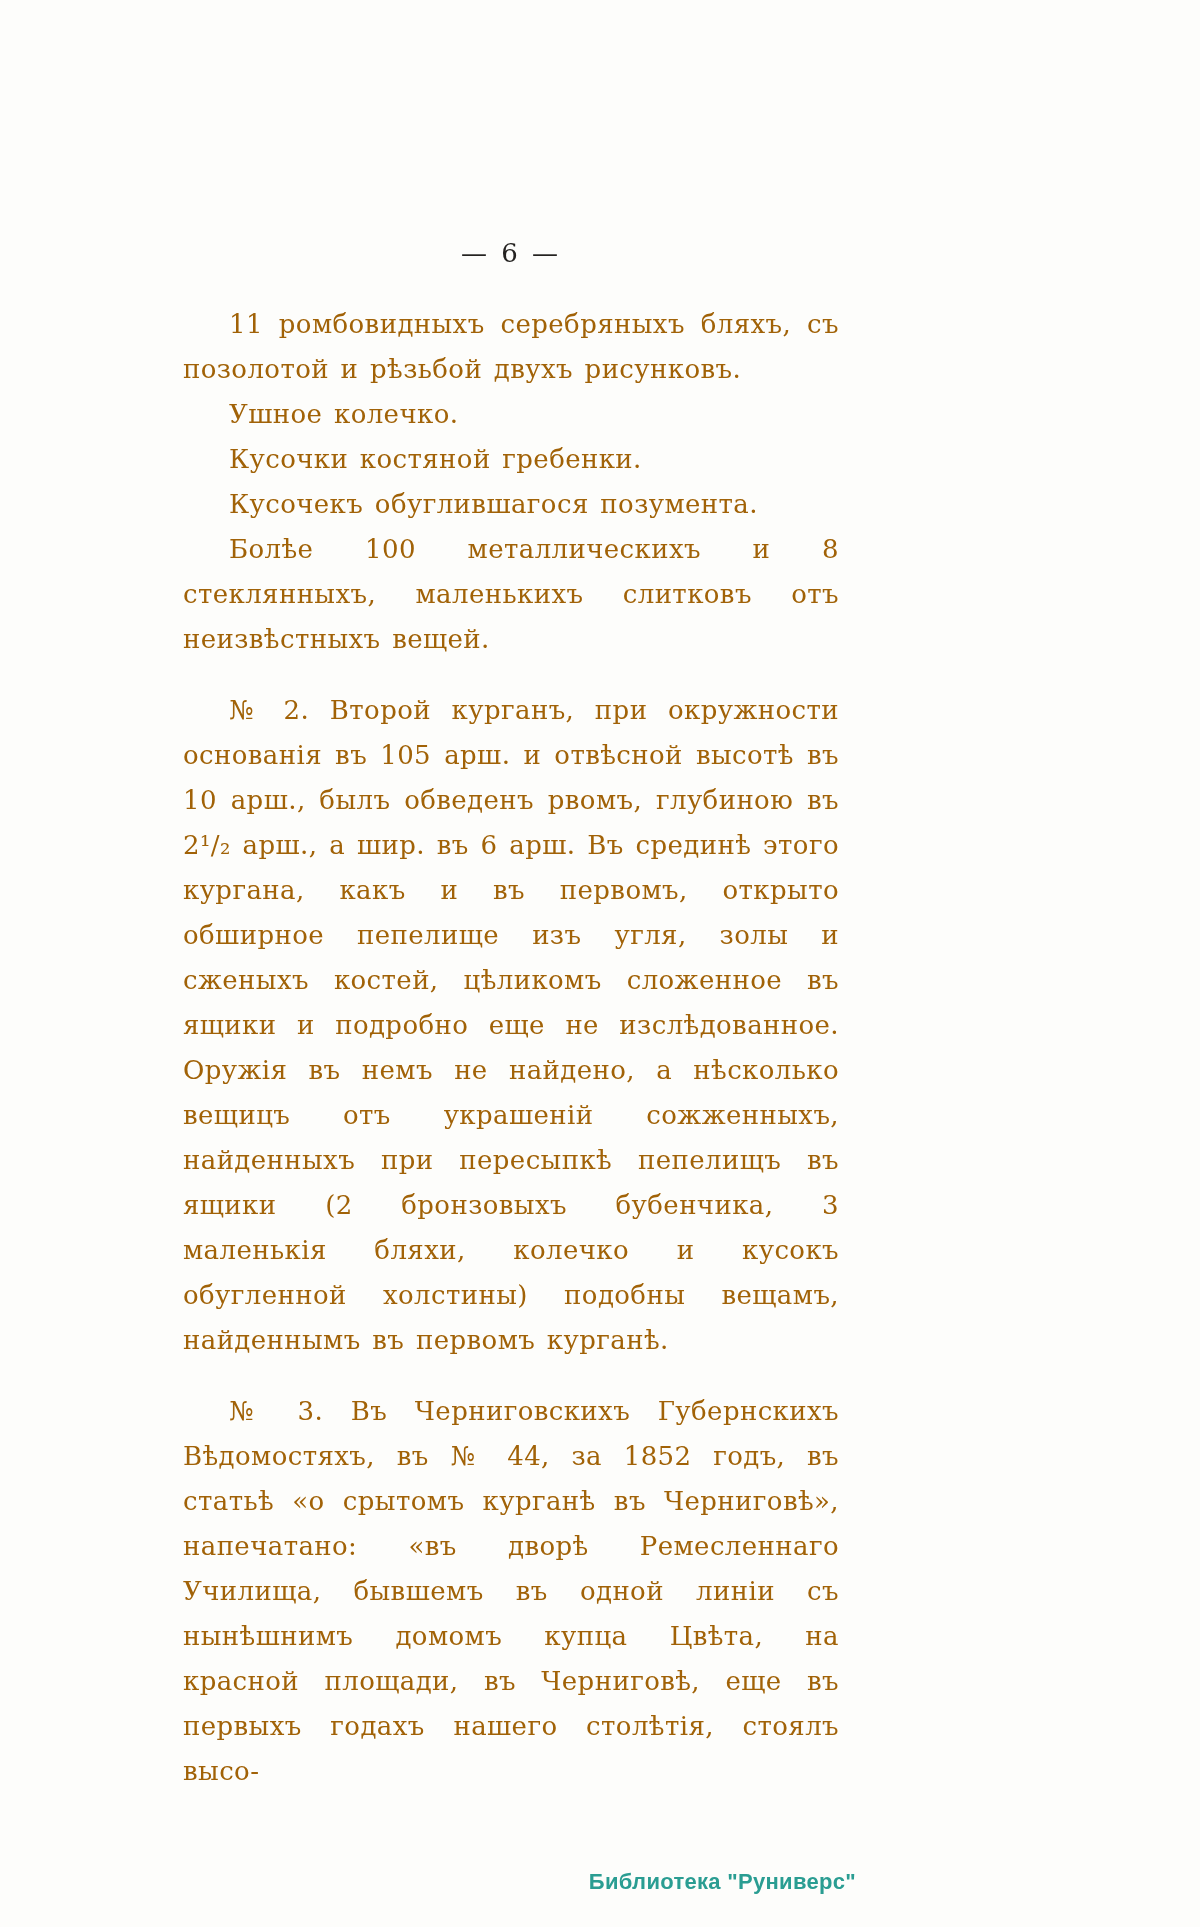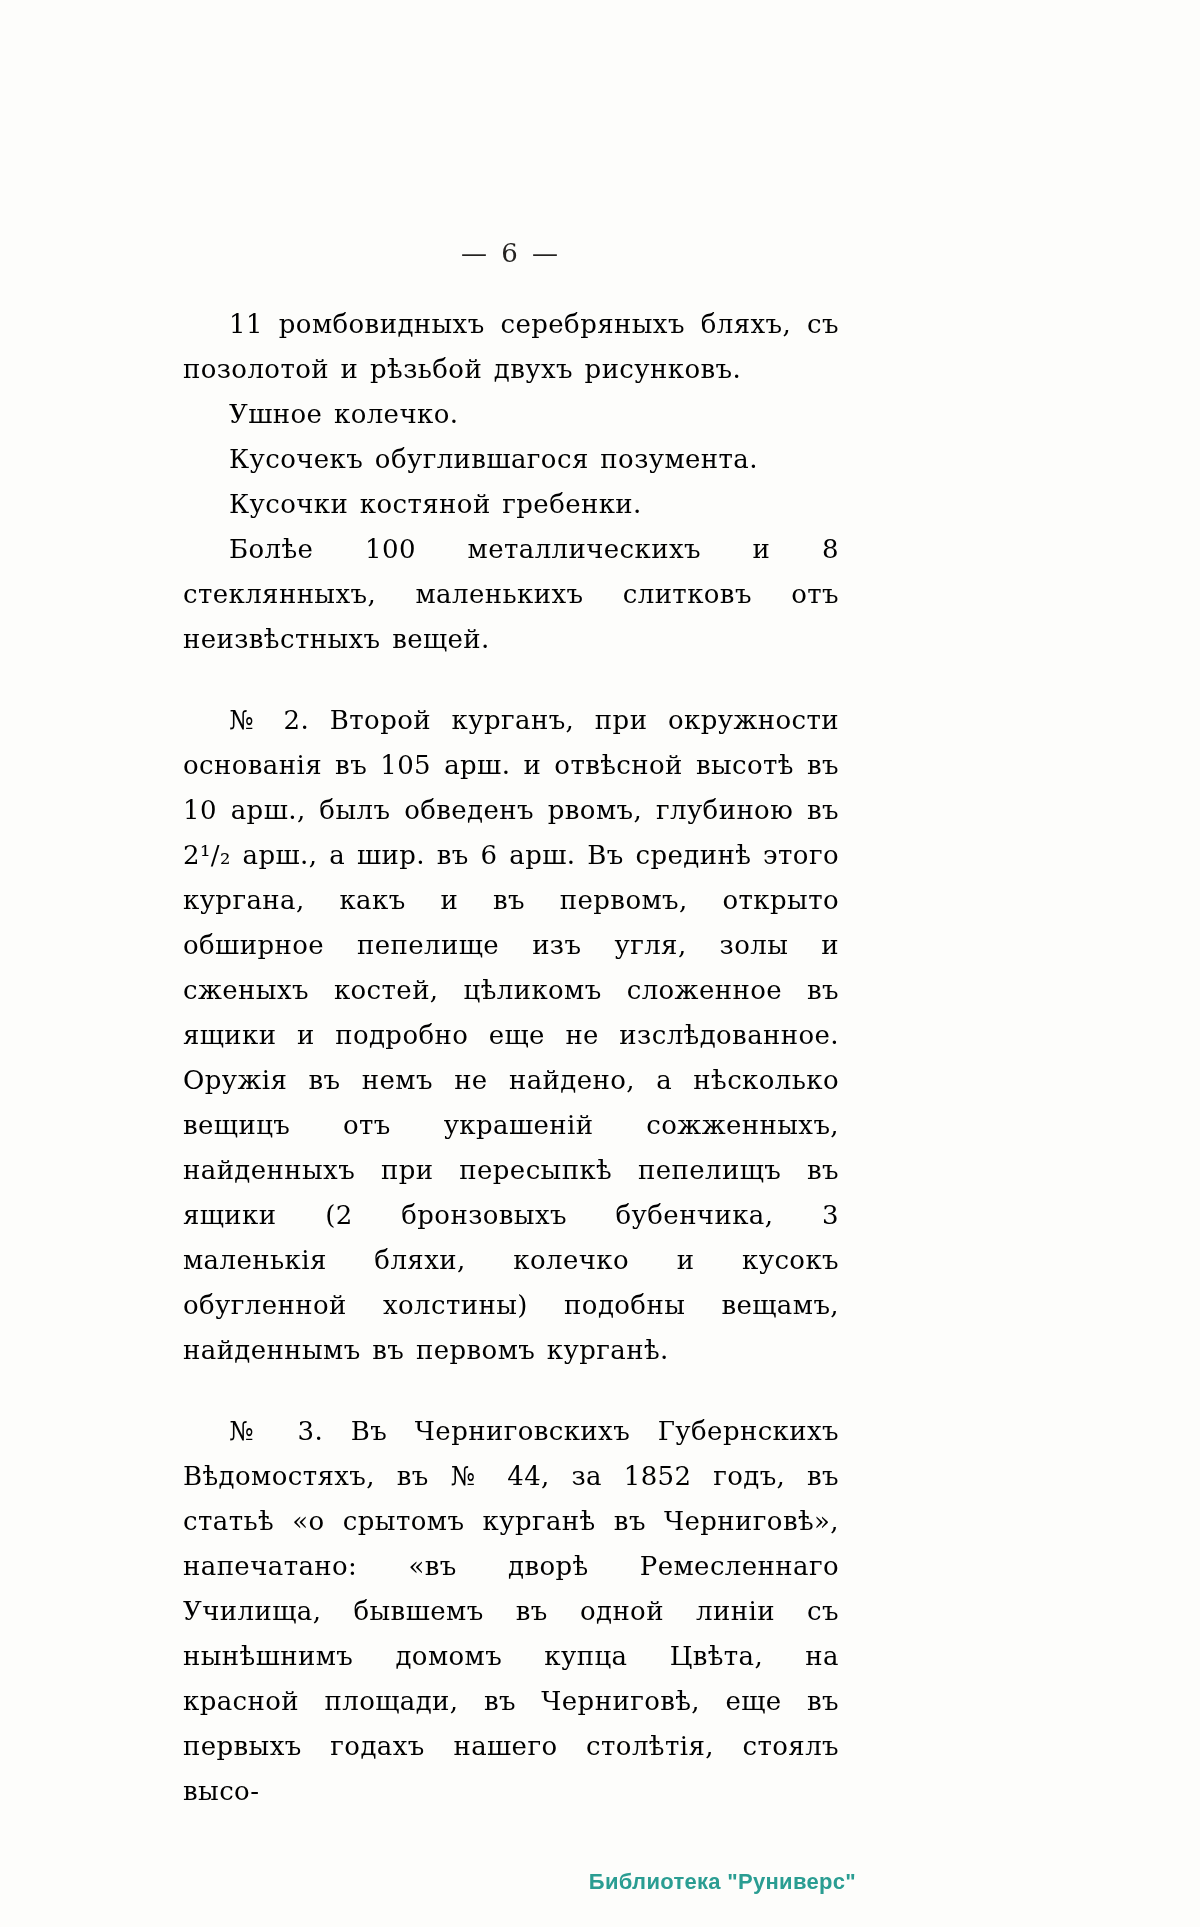--- a/index.html
+++ b/index.html
@@ -32,24 +32,24 @@
     color: #242220;
   }
   p.para {
     margin: 0;
     font-size: 26px;
     line-height: 45px;
     text-align: justify;
     text-indent: 46px;
     letter-spacing: 0.4px;
     word-spacing: 3px;
-    color: #000000;
+    color: #a16207;
   }
   p.para.section-start {
-    margin-top: 36px;
+    margin-top: 26px;
   }
   .watermark {
     position: absolute;
     right: 344px;
     bottom: 32px;
     font-family: "Liberation Sans", sans-serif;
     font-weight: bold;
     font-size: 22px;
     color: #2a9d92;
     letter-spacing: 0.3px;
@@ -57,22 +57,22 @@
 </style>
 </head>
 <body>
 
 <div class="page">
   <div class="text-block">
     <div class="page-number">— 6 —</div>
 
     <p class="para">11 ромбовидныхъ серебряныхъ бляхъ, съ позолотой и рѣзьбой двухъ рисунковъ.</p>
     <p class="para">Ушное колечко.</p>
+    <p class="para">Кусочки костяной гребенки.</p>
     <p class="para">Кусочекъ обуглившагося позумента.</p>
-    <p class="para">Кусочки костяной гребенки.</p>
     <p class="para">Болѣе 100 металлическихъ и 8 стеклянныхъ, маленькихъ слитковъ отъ неизвѣстныхъ вещей.</p>
 
     <p class="para section-start">№ 2. Второй курганъ, при окружности основанія въ 105 арш. и отвѣсной высотѣ въ 10 арш., былъ обведенъ рвомъ, глубиною въ 2¹/₂ арш., а шир. въ 6 арш. Въ срединѣ этого кургана, какъ и въ первомъ, открыто обширное пепелище изъ угля, золы и сженыхъ костей, цѣликомъ сложенное въ ящики и подробно еще не изслѣдованное. Оружія въ немъ не найдено, а нѣсколько вещицъ отъ украшеній сожженныхъ, найденныхъ при пересыпкѣ пепелищъ въ ящики (2 бронзовыхъ бубенчика, 3 маленькія бляхи, колечко и кусокъ обугленной холстины) подобны вещамъ, найденнымъ въ первомъ курганѣ.</p>
     <p class="para section-start">№ 3. Въ Черниговскихъ Губернскихъ Вѣдомостяхъ, въ № 44, за 1852 годъ, въ статьѣ «о срытомъ курганѣ въ Черниговѣ», напечатано: «въ дворѣ Ремесленнаго Училища, бывшемъ въ одной линіи съ нынѣшнимъ домомъ купца Цвѣта, на красной площади, въ Черниговѣ, еще въ первыхъ годахъ нашего столѣтія, стоялъ высо-</p>
   </div>
 
   <div class="watermark">Библиотека "Руниверс"</div>
 </div>
 
 </body></html>

